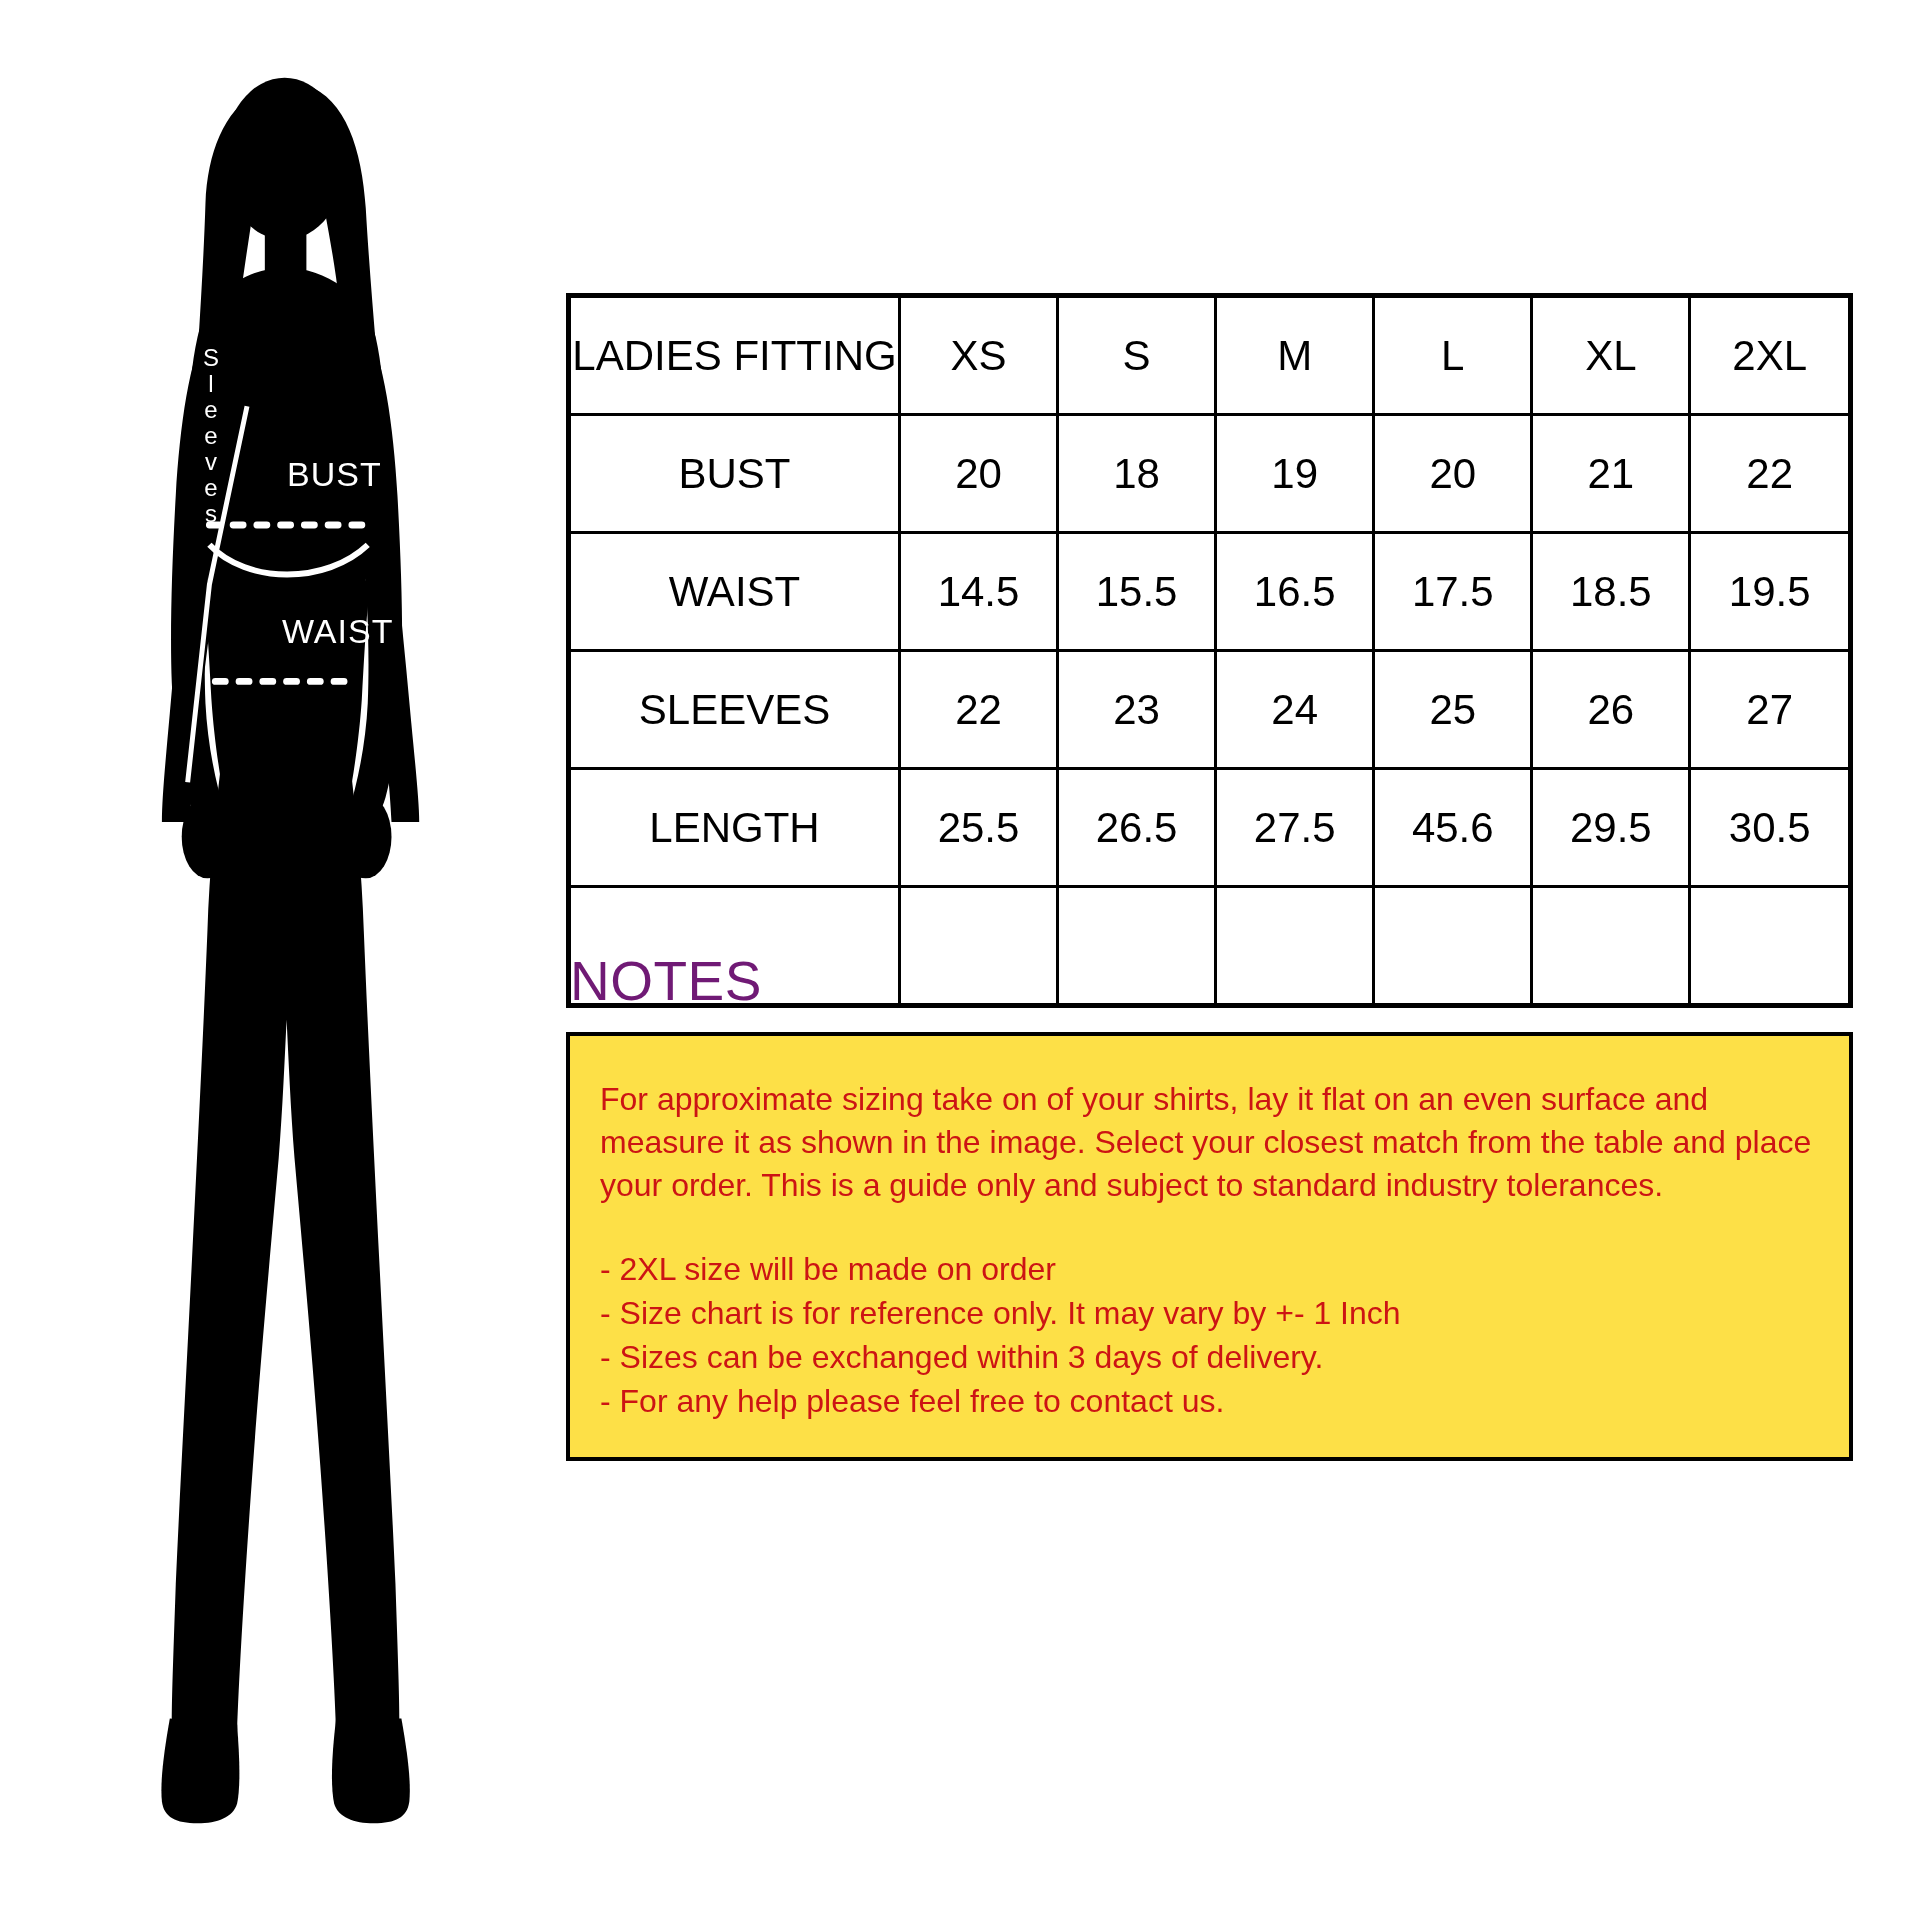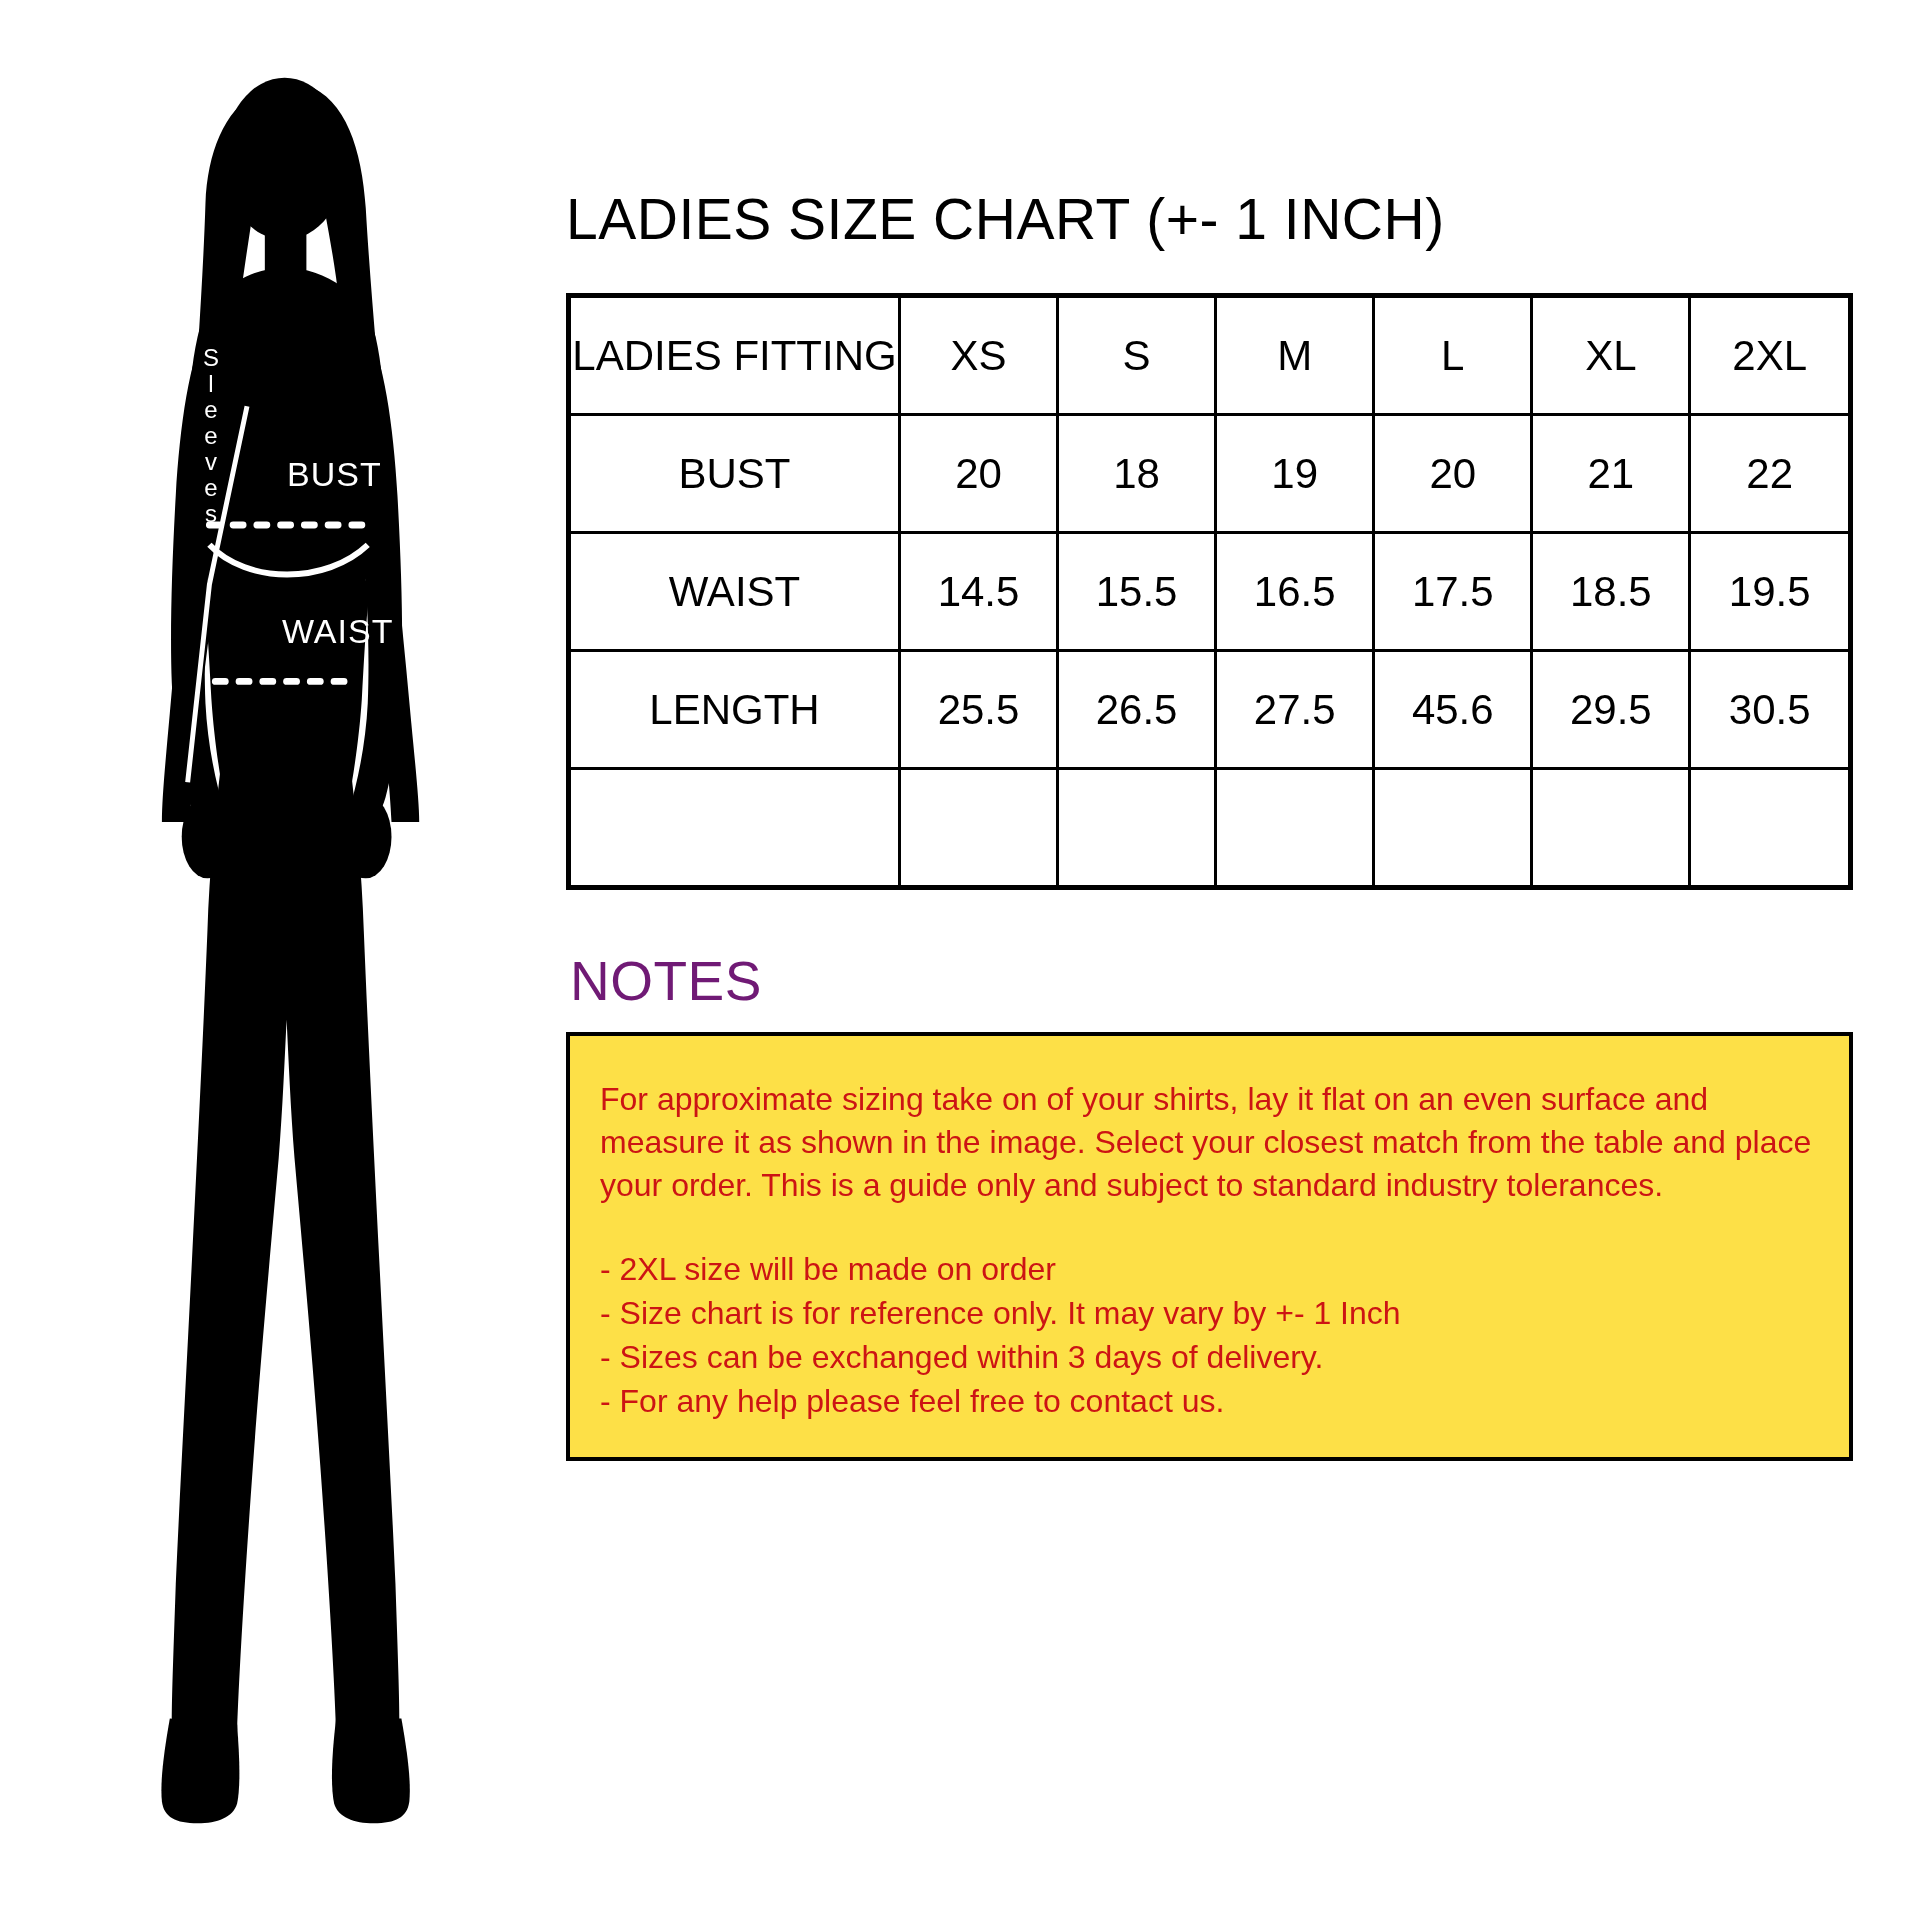--- a/index.html
+++ b/index.html
@@ -243,21 +243,20 @@
     <span>e</span>
     <span>e</span>
     <span>v</span>
     <span>e</span>
     <span>s</span>
   </div>
 </div>
 
 <div id="content">
 
-  <h1 id="chart-title">LADIES SIZE CHART (+- 1 INCH)</h1>
 
   <div id="size-table-wrap">
     <table id="size-table">
       <thead>
         <tr>
           <th>LADIES FITTING</th>
           <th>XS</th>
           <th>S</th>
           <th>M</th>
           <th>L</th>
@@ -276,20 +275,29 @@
           <td>22</td>
         </tr>
         <tr>
           <td>WAIST</td>
           <td>14.5</td>
           <td>15.5</td>
           <td>16.5</td>
           <td>17.5</td>
           <td>18.5</td>
           <td>19.5</td>
+        </tr>
+        <tr>
+          <td>SLEEVES</td>
+          <td>22</td>
+          <td>23</td>
+          <td>24</td>
+          <td>25</td>
+          <td>26</td>
+          <td>27</td>
         </tr>
         <tr>
           <td>LENGTH</td>
           <td>25.5</td>
           <td>26.5</td>
           <td>27.5</td>
           <td>45.6</td>
           <td>29.5</td>
           <td>30.5</td>
         </tr>

